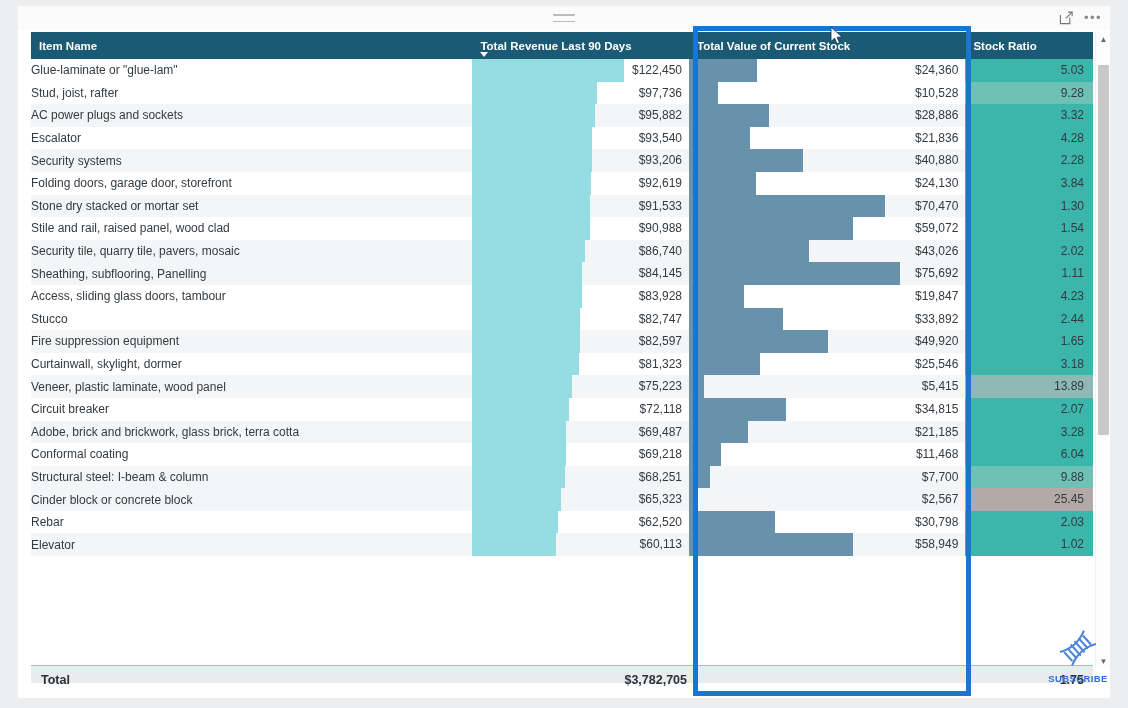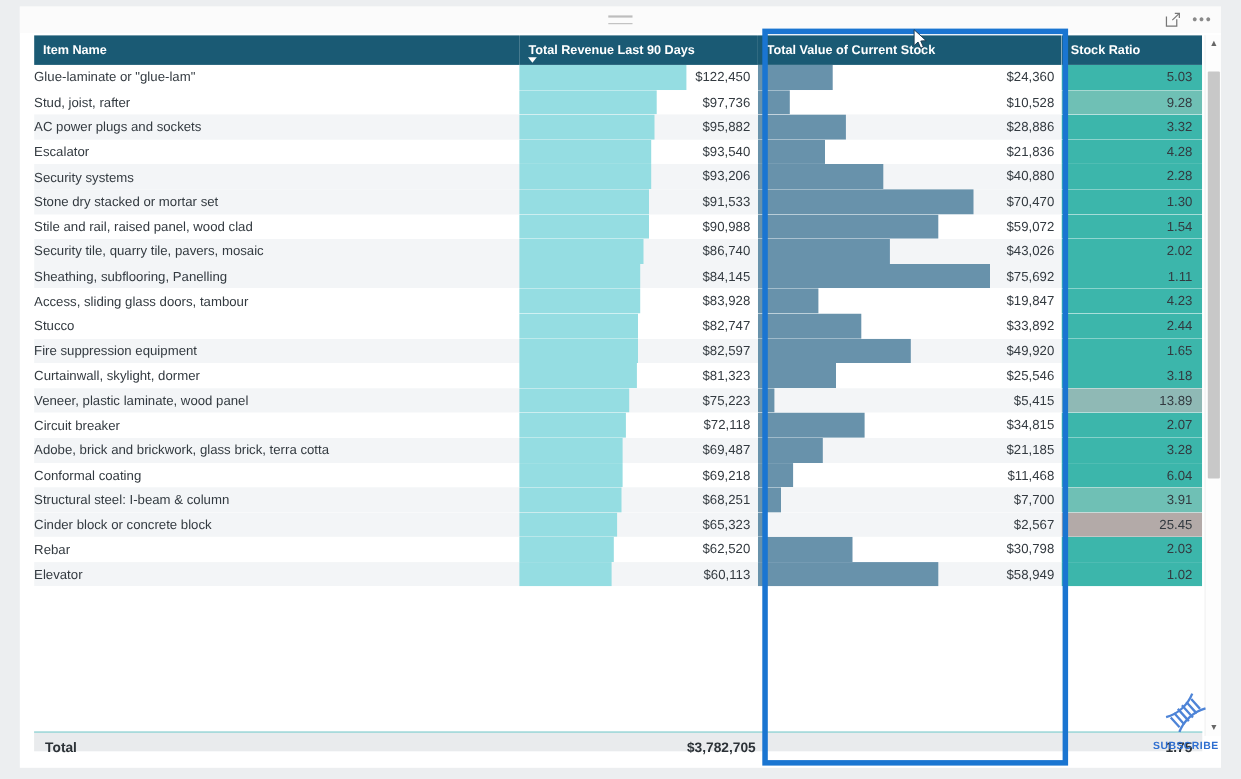--- a/index.html
+++ b/index.html
@@ -298,20 +298,35 @@
             </td>
             <td class="c-bar stk">
               <div class="bar" style="width: 41.1668%;"></div>
               <span class="val">$40,880</span>
             </td>
             <td class="c-ratio">
               <div class="fill" style="background: rgb(60, 182, 171);"></div>
               <span class="val">2.28</span>
             </td>
           </tr>
+          <tr class="even">
+            <td class="c-name">Folding doors, garage door, storefront</td>
+            <td class="c-bar rev">
+              <div class="bar" style="width: 54.8957%;"></div>
+              <span class="val">$92,619</span>
+            </td>
+            <td class="c-bar stk">
+              <div class="bar" style="width: 24.2993%;"></div>
+              <span class="val">$24,130</span>
+            </td>
+            <td class="c-ratio">
+              <div class="fill" style="background: rgb(60, 182, 171);"></div>
+              <span class="val">3.84</span>
+            </td>
+          </tr>
           <tr class="odd">
             <td class="c-name">Stone dry stacked or mortar set</td>
             <td class="c-bar rev">
               <div class="bar" style="width: 54.3458%;"></div>
               <span class="val">$91,533</span>
             </td>
             <td class="c-bar stk">
               <div class="bar" style="width: 70.9645%;"></div>
               <span class="val">$70,470</span>
             </td>
@@ -490,21 +505,21 @@
             <td class="c-bar rev">
               <div class="bar" style="width: 42.5575%;"></div>
               <span class="val">$68,251</span>
             </td>
             <td class="c-bar stk">
               <div class="bar" style="width: 7.75403%;"></div>
               <span class="val">$7,700</span>
             </td>
             <td class="c-ratio">
               <div class="fill" style="background: rgb(111, 192, 181);"></div>
-              <span class="val">3.91</span>
+              <span class="val">9.88</span>
             </td>
           </tr>
           <tr class="odd">
             <td class="c-name">Cinder block or concrete block</td>
             <td class="c-bar rev">
               <div class="bar" style="width: 41.0749%;"></div>
               <span class="val">$65,323</span>
             </td>
             <td class="c-bar stk">
               <div class="bar" style="width: 2.58501%;"></div>

